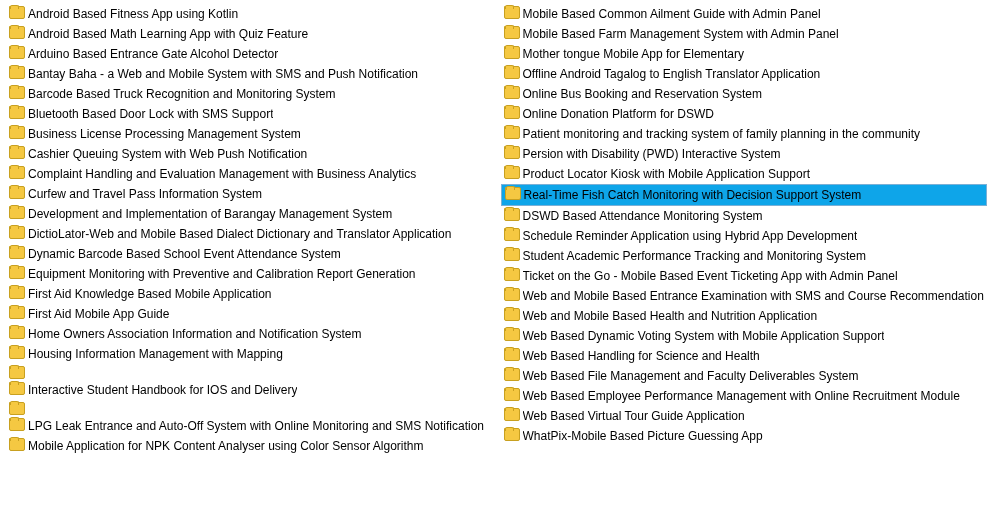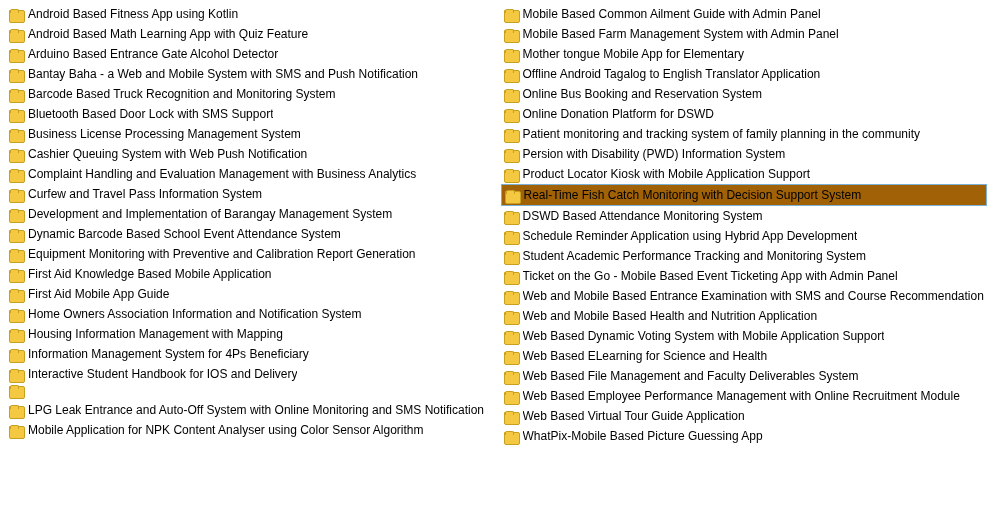--- a/index.html
+++ b/index.html
@@ -22,30 +22,30 @@
       padding: 4px 2px;
     }
     .column {
       flex: 1;
       display: flex;
       flex-direction: column;
       padding: 0 4px;
     }
     .list-item {
       display: flex;
-      align-items: flex-end;
+      align-items: flex-start;
       padding: 1px 2px;
       cursor: pointer;
       white-space: nowrap;
       overflow: hidden;
       text-overflow: ellipsis;
       line-height: 18px;
     }
     .list-item.selected {
-      background: #a16207;
+      background: #0ea5e9;
       border: 1px solid #7ab0d6;
     }
     .folder-icon {
       display: inline-block;
       width: 16px;
       height: 14px;
       margin-right: 4px;
       flex-shrink: 0;
       position: relative;
     }
@@ -123,20 +123,24 @@
       <div class="list-item">
         <span class="folder-icon"></span>
         <span class="item-label">Curfew and Travel Pass Information System</span>
       </div>
       <div class="list-item">
         <span class="folder-icon"></span>
         <span class="item-label">Development and Implementation of Barangay Management System</span>
       </div>
       <div class="list-item">
         <span class="folder-icon"></span>
+        <span class="item-label">DictioLator-Web and Mobile Based Dialect Dictionary and Translator Application</span>
+      </div>
+      <div class="list-item">
+        <span class="folder-icon"></span>
         <span class="item-label">Dynamic Barcode Based School Event Attendance System</span>
       </div>
       <div class="list-item">
         <span class="folder-icon"></span>
         <span class="item-label">Equipment Monitoring with Preventive and Calibration Report Generation</span>
       </div>
       <div class="list-item">
         <span class="folder-icon"></span>
         <span class="item-label">First Aid Knowledge Based Mobile Application</span>
       </div>
@@ -147,21 +151,20 @@
       <div class="list-item">
         <span class="folder-icon"></span>
         <span class="item-label">Home Owners Association Information and Notification System</span>
       </div>
       <div class="list-item">
         <span class="folder-icon"></span>
         <span class="item-label">Housing Information Management with Mapping</span>
       </div>
       <div class="list-item">
         <span class="folder-icon"></span>
-        <span class="item-label">Information Management System for 4Ps Beneficiary</span>
       </div>
       <div class="list-item">
         <span class="folder-icon"></span>
         <span class="item-label">Interactive Student Handbook for IOS and Delivery</span>
       </div>
       <div class="list-item">
         <span class="folder-icon"></span>
       </div>
       <div class="list-item">
         <span class="folder-icon"></span>
@@ -196,21 +199,21 @@
       <div class="list-item">
         <span class="folder-icon"></span>
         <span class="item-label">Online Donation Platform for DSWD</span>
       </div>
       <div class="list-item">
         <span class="folder-icon"></span>
         <span class="item-label">Patient monitoring and tracking system of family planning in the community</span>
       </div>
       <div class="list-item">
         <span class="folder-icon"></span>
-        <span class="item-label">Persion with Disability (PWD) Information System</span>
+        <span class="item-label">Persion with Disability (PWD) Interactive System</span>
       </div>
       <div class="list-item">
         <span class="folder-icon"></span>
         <span class="item-label">Product Locator Kiosk with Mobile Application Support</span>
       </div>
       <div class="list-item selected">
         <span class="folder-icon"></span>
         <span class="item-label">Real-Time Fish Catch Monitoring with Decision Support System</span>
       </div>
       <div class="list-item">
@@ -236,21 +239,21 @@
       <div class="list-item">
         <span class="folder-icon"></span>
         <span class="item-label">Web and Mobile Based Health and Nutrition Application</span>
       </div>
       <div class="list-item">
         <span class="folder-icon"></span>
         <span class="item-label">Web Based Dynamic Voting System with Mobile Application Support</span>
       </div>
       <div class="list-item">
         <span class="folder-icon"></span>
-        <span class="item-label">Web Based ELearning for Science and Health</span>
+        <span class="item-label">Web Based Handling for Science and Health</span>
       </div>
       <div class="list-item">
         <span class="folder-icon"></span>
         <span class="item-label">Web Based File Management and Faculty Deliverables System</span>
       </div>
       <div class="list-item">
         <span class="folder-icon"></span>
         <span class="item-label">Web Based Employee Performance Management with Online Recruitment Module</span>
       </div>
       <div class="list-item">

